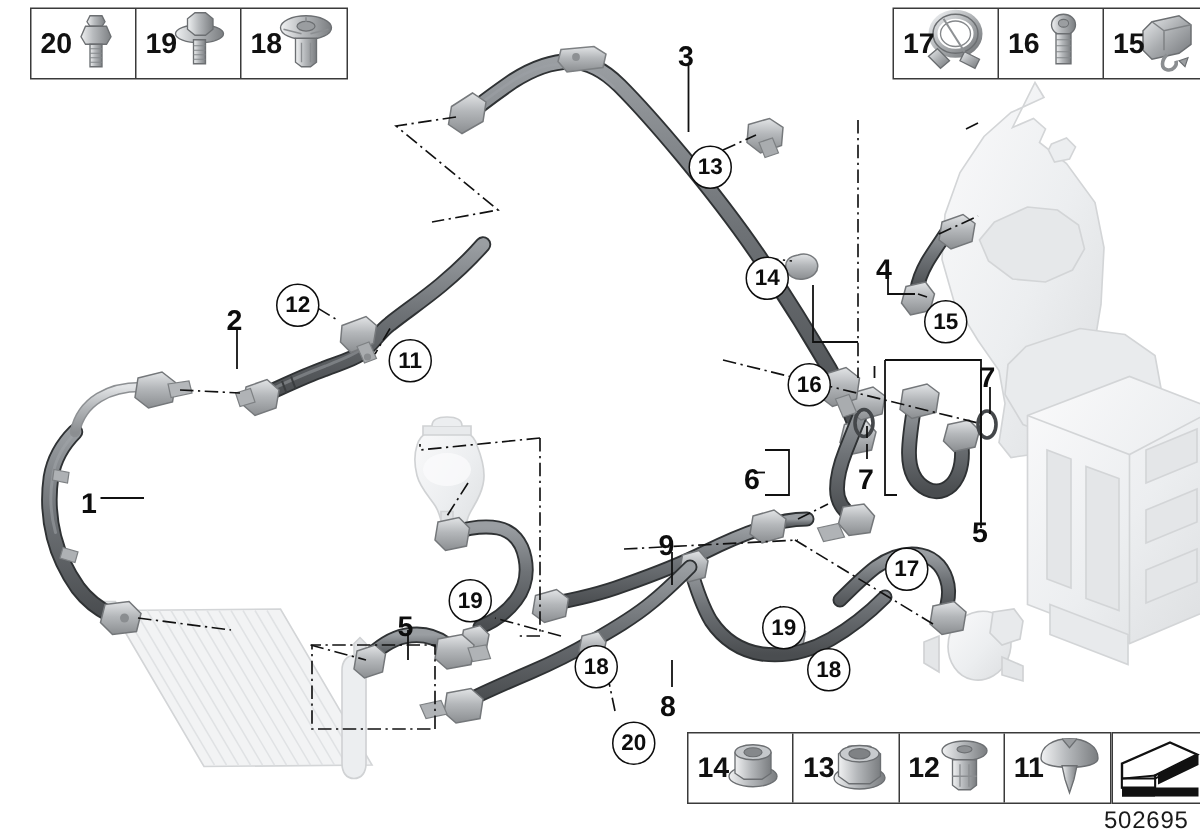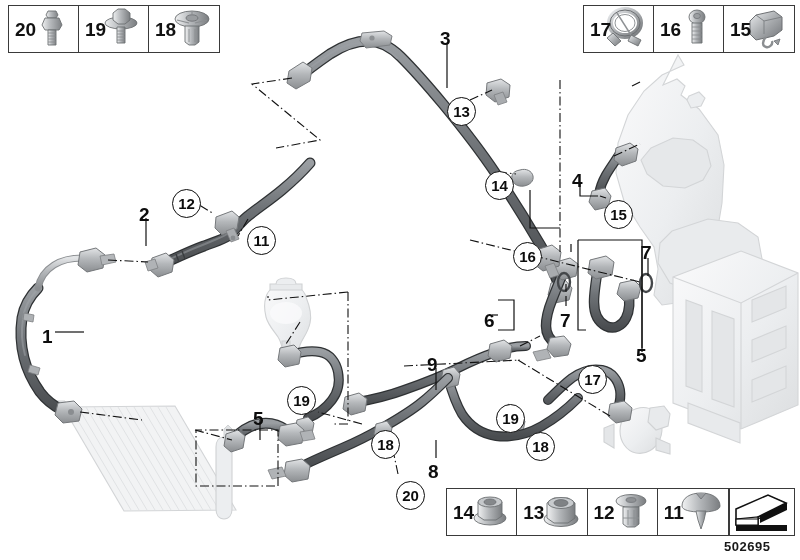--- a/index.html
+++ b/index.html
@@ -1,39 +1,39 @@
 <!DOCTYPE html>
 <html><head>
 <meta charset="utf-8">
 <title>Parts Diagram</title>
 <style>
   html,body{margin:0;padding:0;background:#ffffff;}
   body{width:800px;height:560px;position:relative;overflow:hidden;
        font-family:"Liberation Sans","DejaVu Sans",sans-serif;}
-  #stage{position:absolute;left:0;top:0;width:696px;height:560px;text-align:right;}
+  #stage{position:absolute;left:12px;top:0;width:696px;height:560px;text-align:right;}
   svg.layer{position:absolute;left:0;top:0;width:800px;height:560px;overflow:visible;}
 
   
   .legend{position:absolute;border:1px solid #3a3a3a;background:#fff;box-sizing:border-box;display:flex;}
   .legend .cell{position:relative;border-right:1px solid #3a3a3a;box-sizing:border-box;
                 display:flex;align-items:center;justify-content:flex-start;overflow:hidden;}
   .legend .cell:last-child{border-right:none;}
   .legend .num{font-size:19px;font-weight:bold;color:#111;margin-left:6px;line-height:1;z-index:2;}
   .legend .glyph{position:absolute;right:4px;top:50%;transform:translateY(-50%);}
 
   #legend-tl{left:8px;top:5px;width:212px;height:48px;}
   #legend-tl .cell{width:70.6px;}
   #legend-tr{left:583px;top:5px;width:212px;height:48px;}
   #legend-tr .cell{width:70.6px;}
   #legend-b{left:446px;top:488px;width:283px;height:48px;}
   #legend-b .cell{width:70.75px;}
   #arrowbox{position:absolute;left:729px;top:488px;width:66px;height:48px;border:1px solid #3a3a3a;
             box-sizing:border-box;background:#fff;}
 
-  #diagram-id{position:absolute;left:724px;top:539px;font-size:13px;color:#1a1a1a;letter-spacing:.5px;font-weight:bold;}
+  #diagram-id{position:absolute;left:724px;top:539px;font-size:16px;color:#1a1a1a;letter-spacing:.5px;}
 
   
   .callout{position:absolute;font-weight:bold;color:#0d0d0d;line-height:1;user-select:none;}
   .callout.plain{font-size:19px;}
   .callout.circled{font-size:15px;width:27px;height:27px;border:1.6px solid #0d0d0d;border-radius:50%;
                    background:#fff;display:flex;align-items:center;justify-content:center;}
 </style>
 </head>
 <body>
 

